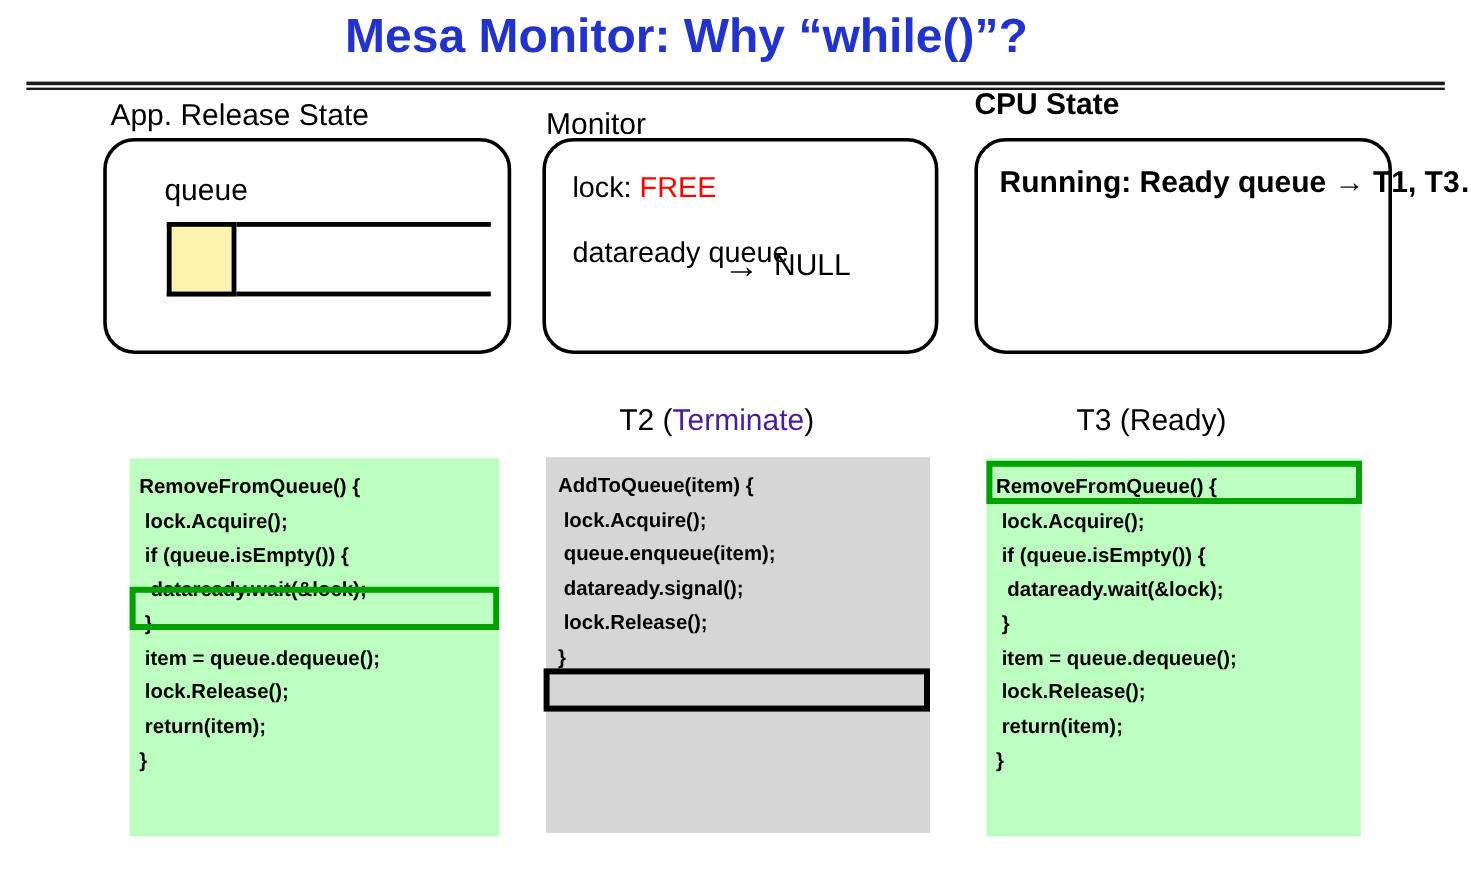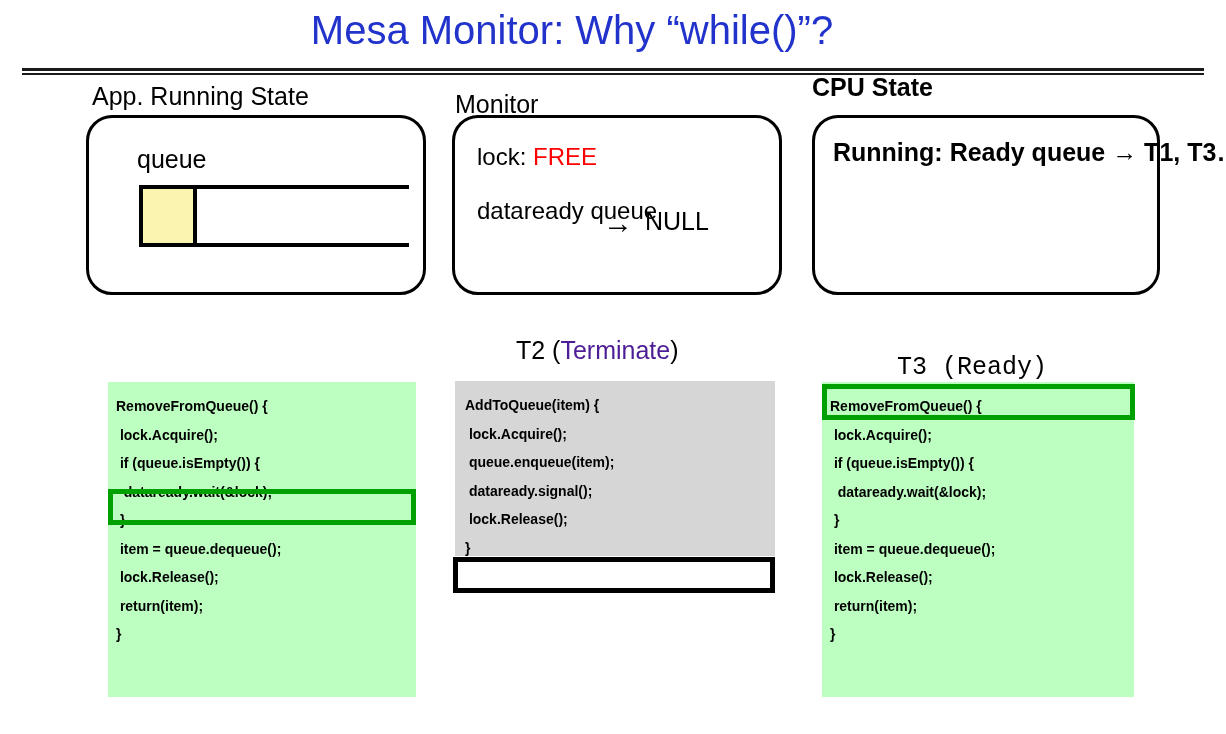--- a/index.html
+++ b/index.html
@@ -24,21 +24,21 @@
   }
 
   
   #slide-title {
     position: absolute;
     left: 0;
     top: 8px;
     width: 1144px;
     text-align: center;
     font-size: 40px;
-    font-weight: 400;
+    font-weight: 700;
     color: #2233CC;
     letter-spacing: 0px;
     white-space: nowrap;
   }
 
   
   #title-rule {
     position: absolute;
     left: 22px;
     top: 68px;
@@ -161,41 +161,41 @@
   #cpu-lines .dots { font-size: 25px; letter-spacing: 2px; }
 
   
   .thread-heading {
     position: absolute;
     font-size: 25px;
     white-space: nowrap;
   }
   #thread-heading-t1 { left: 176px; top: 336px; }
   #thread-heading-t2 { left: 516px; top: 336px; }
-  #thread-heading-t3 { left: 897px; top: 353px; font-family: Liberation Mono, monospace; }
+  #thread-heading-t3 { left: 897px; top: 336px; }
   .status-terminate { color: #4c1d95; }
 
   
   .code-block {
     position: absolute;
-    font-size: 14px;
+    font-size: 17px;
     font-weight: bold;
     line-height: 28.5px;
     white-space: pre;
     box-sizing: border-box;
   }
   #code-t1 {
     left: 108px; top: 382px;
     width: 308px; height: 315px;
     background: #BDFFC0;
     padding: 10px 0 0 8px;
   }
   #code-t2 {
     left: 455px; top: 381px;
-    width: 320px; height: 175px;
+    width: 320px; height: 313px;
     background: #D6D6D6;
     padding: 10px 0 0 10px;
   }
   #code-t3 {
     left: 822px; top: 382px;
     width: 312px; height: 315px;
     background: #BDFFC0;
     padding: 10px 0 0 8px;
   }
 
@@ -221,21 +221,21 @@
 
 <div class="slide">
 
   <div id="slide-title">Mesa Monitor: Why “while()”?</div>
 
   <div id="title-rule">
     <div class="r1"></div>
     <div class="r2"></div>
   </div>
 
-  <div class="col-heading" id="heading-app">App. Running State</div>
+  <div class="col-heading" id="heading-app">App. Release State</div>
   <div class="col-heading" id="heading-mon">Monitor</div>
   <div class="col-heading" id="heading-cpu">CPU State</div>
 
   <div class="state-box" id="box-mon">
     <div id="lock-line"><span>lock: </span><span id="lock-value">FREE</span></div>
     <div id="dataready-block">dataready
 queue</div>
     <div id="dataready-arrow">→</div>
     <div id="dataready-null">NULL</div>
   </div>

